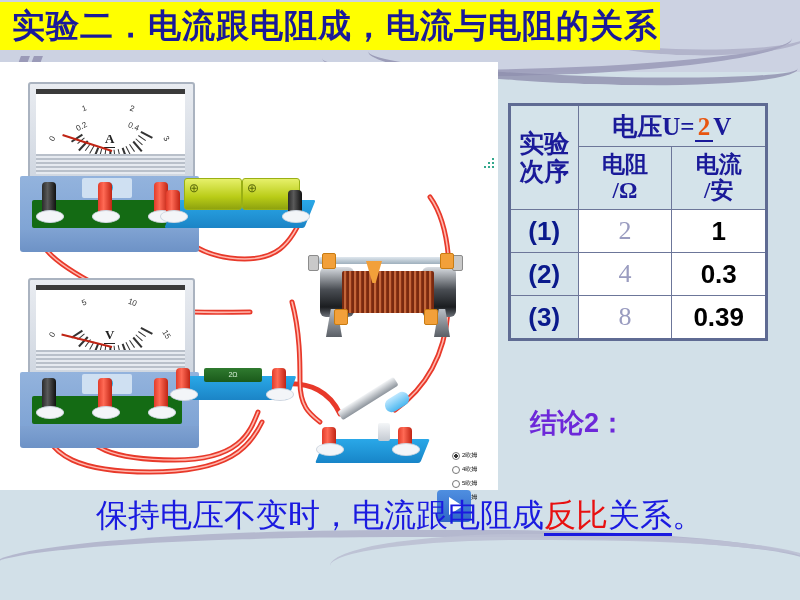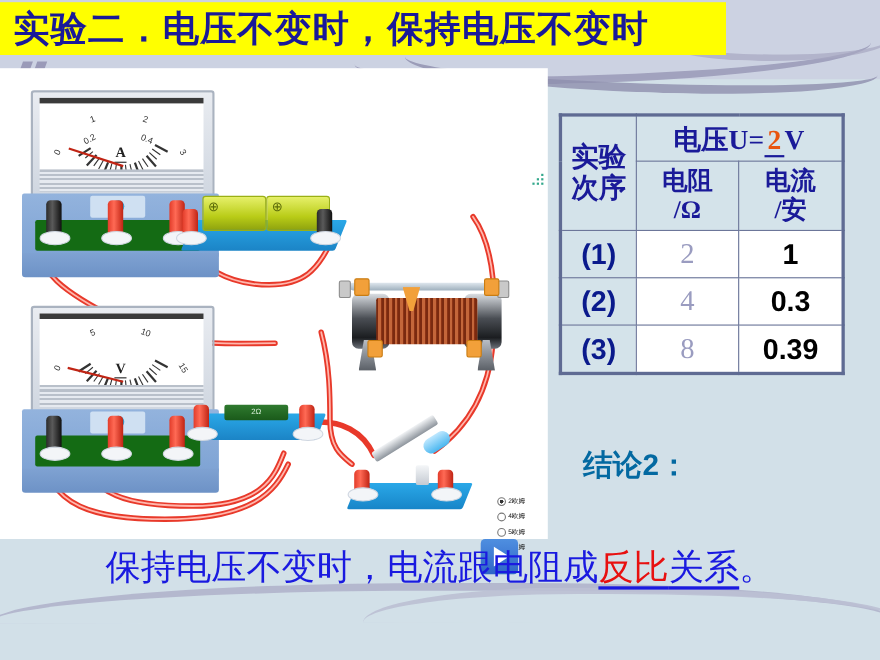--- a/index.html
+++ b/index.html
@@ -284,21 +284,21 @@
     font-family:"Liberation Serif",serif;
   }
   .cell-cur{
     background:#ffffff;color:#000000;font-size:26px;font-weight:700;
     font-family:"Liberation Sans",sans-serif;
   }
 
   
   #conclusion-label{
     position:absolute;left:530px;top:405px;
-    font-size:27px;font-weight:700;color:#0369a1;
+    font-size:27px;font-weight:700;color:#6d28d9;
     font-family:"Liberation Sans",sans-serif;
   }
 
   
   #bottom-sentence{
     position:absolute;left:0;top:494px;width:800px;
     text-align:center;font-size:32px;color:#1a1ae0;
     font-family:"Liberation Serif",serif;white-space:nowrap;
   }
   #bottom-sentence .hl{
@@ -316,21 +316,21 @@
 <div id="bg-swoosh-2"></div>
 <div id="bg-swoosh-3"></div>
 <div id="bg-stripes">
   <i style="left:0"></i>
     <i style="left:13px"></i>
 </div>
 <div id="bg-wave"></div>
 <div id="bg-wave2"></div>
 
 <div id="title-banner">
-  <span id="title-text">实验二．电压不变时，保持电压不变时</span>
+  <span id="title-text">实验二．电流跟电阻成，电流与电阻的关系</span>
 </div>
 
 <div id="white-panel">
 
   <div class="wire" style="left:0;top:0;width:498px;height:428px">
     <svg width="498" height="428">
       <g stroke="#e8392a" stroke-width="5" fill="none" stroke-linecap="round">
         <path d="M150,128 C175,112 182,96 188,74"></path>
         <path d="M125,140 C168,152 180,190 230,196 C280,202 290,180 305,150"></path>
         <path d="M35,150 C30,185 60,205 110,230 C160,255 210,250 250,250"></path>

